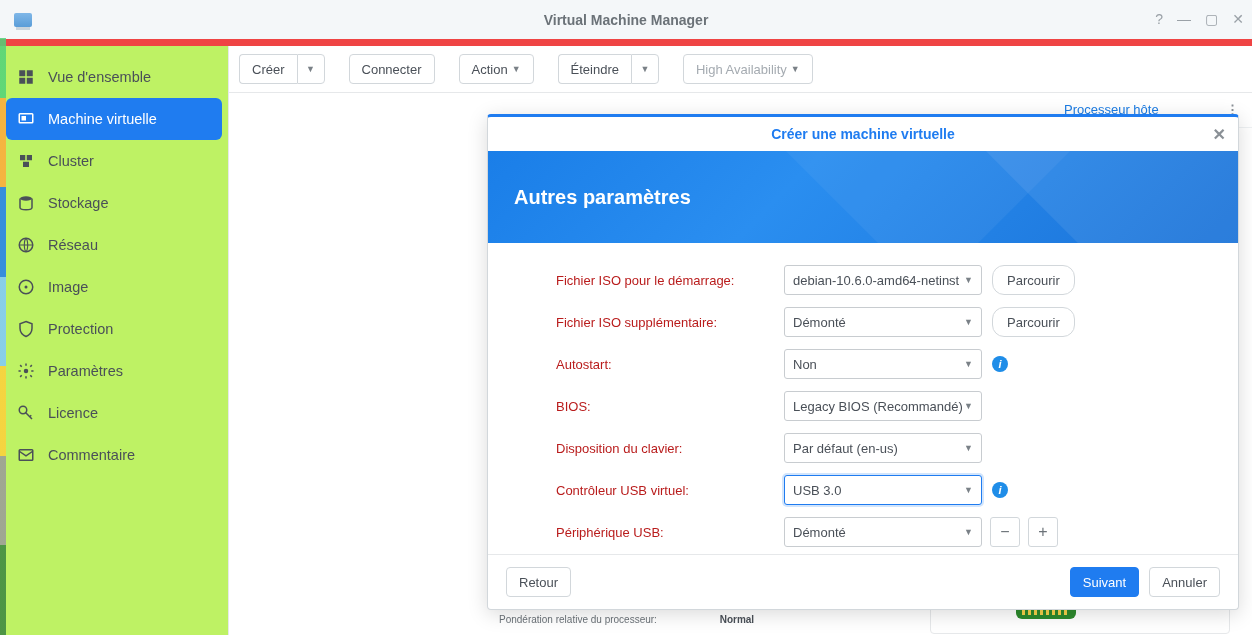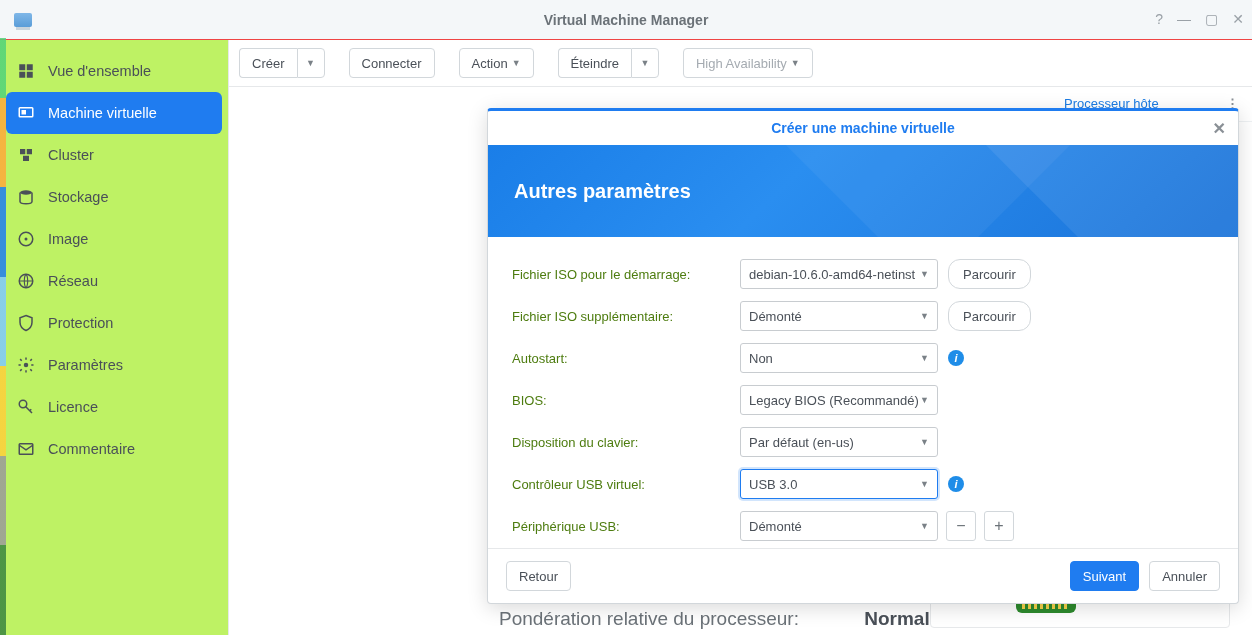--- a/index.html
+++ b/index.html
@@ -1,19 +1,19 @@
 <!DOCTYPE html>
 <html><head>
 <meta charset="utf-8">
 <style>
 * { box-sizing: border-box; margin: 0; padding: 0; font-family: -apple-system, BlinkMacSystemFont, "Segoe UI", Helvetica, Arial, sans-serif; }
 body { background: #f5f7f9; width: 1252px; height: 635px; overflow: hidden; position: relative; }
 
 
-.titlebar { height: 40px; display: flex; align-items: center; position: relative; background: #f4f7f9; border-bottom: 1px solid #ef4444; }
+.titlebar { height: 46px; display: flex; align-items: center; position: relative; background: #f4f7f9; border-bottom: 7px solid #ef4444; }
 .titlebar .app-icon { width: 18px; height: 14px; margin-left: 14px; background: linear-gradient(#7fb7e8,#5a9dd8); border-radius: 2px; position: relative; }
 .titlebar .app-icon::after { content:""; position:absolute; left:2px; right:2px; bottom:-3px; height:3px; background:#c9d4dc; }
 .titlebar .title { position:absolute; left:0; right:0; text-align:center; font-weight:600; color:#6b7278; font-size:14px; }
 .winctrl { position:absolute; right:8px; top:0; height:38px; display:flex; align-items:center; gap:14px; color:#9aa1a7; }
 .winctrl span { font-size:14px; cursor:pointer; }
 
 
 .shell { display:flex; height: calc(100% - 38px); }
 .sidebar { width: 229px; background: #bef264; border-right: 1px solid #e6e8ea; padding-top: 10px; }
 .content { flex: 1; position: relative; background:#fff; }
@@ -40,37 +40,37 @@
 .th { font-size:13px; color:#1c7ce3; padding:10px 12px; border-bottom:1px solid #eef1f3; display:flex; justify-content:space-between; align-items:center; }
 .tr { font-size:13px; color:#4a5058; padding:8px 12px; }
 .panel-behind { position:absolute; right:22px; top:390px; border:1px solid #e6e8ea; border-radius:4px; width:300px; background:#fff; padding:14px; }
 .panel-behind h3 { font-size:18px; color:#4a5058; font-weight:600; }
 .panel-behind2 { position:absolute; right:22px; top:520px; border:1px solid #e6e8ea; border-radius:4px; width:300px; background:#fff; padding:14px; display:flex; gap:18px; align-items:center;}
 .panel-behind2 h3 { font-size:18px; color:#4a5058; font-weight:600; }
 .chip { width:60px; height:38px; background:#2d8a2d; border-radius:6px; position:relative; }
 .chip::after{content:""; position:absolute; left:6px; right:6px; bottom:4px; height:8px; background:repeating-linear-gradient(90deg,#f7d24a 0 3px, transparent 3px 6px);}
 .big { font-size:30px; font-weight:700; color:#4a5058; }
 .big small{font-size:14px; font-weight:600; margin-left:4px;}
-.bg-detail { position:absolute; left:270px; top:568px; font-size:19px; color:#6b7278; }
+.bg-detail { position:absolute; left:270px; top:568px; font-size:10px; color:#6b7278; }
 .bg-detail b { color:#4a5058; font-weight:600; margin-left:60px; }
 
 
 .modal-wrap { position:absolute; left:258px; top:68px; width:752px; height:496px; background:#fff; border:1px solid #d2d7db; border-radius:4px; box-shadow:0 4px 20px rgba(0,0,0,.15); display:flex; flex-direction:column; overflow:hidden;}
 .modal-top { border-top:3px solid #1f7cf0; }
 .modal-title { text-align:center; padding:9px 0; font-size:14px; font-weight:600; color:#1f7cf0; position:relative; }
 .modal-close { position:absolute; right:12px; top:8px; color:#8a9096; font-size:16px; cursor:pointer; }
 .modal-banner { height: 92px; background: linear-gradient(135deg,#1a7ee8 0%, #2a8ef0 40%, #1a72d8 100%); position:relative; display:flex; align-items:center; padding-left:26px; overflow:hidden;}
 .modal-banner::before, .modal-banner::after { content:""; position:absolute; width:300px; height:300px; background:rgba(255,255,255,.08); transform:rotate(45deg); }
 .modal-banner::before { right:-80px; top:-180px; }
 .modal-banner::after { right:160px; top:-220px; background:rgba(255,255,255,.05);}
 .modal-banner h2 { color:#fff; font-size:20px; font-weight:700; z-index:1;}
 
 .modal-body { flex:1; padding: 22px 24px; overflow:auto; }
 .form-row { display:flex; align-items:center; margin-bottom:12px; min-height:30px; }
-.form-row label { width:228px; font-size:13px; color:#4d7c0f; }
+.form-row label { width:228px; font-size:13px; color:#b91c1c;margin-left:44px; }
 .select { width:198px; height:30px; border:1px solid #c8ccd0; border-radius:3px; display:flex; align-items:center; justify-content:space-between; padding:0 8px; font-size:13px; color:#4a5058; background:#fff; cursor:pointer; position:relative;}
 .select.focus { border-color:#1f7cf0; box-shadow:0 0 0 2px rgba(31,124,240,.2);}
 .select .tri { font-size:9px; color:#7a8187; }
 .select .txt { white-space:nowrap; overflow:hidden; text-overflow:ellipsis; }
 .browse { margin-left:10px; height:30px; padding:0 14px; border:1px solid #d2d7db; border-radius:12px; background:#fff; font-size:13px; color:#4a5058; cursor:pointer; }
 .info-i { width:16px; height:16px; border-radius:50%; background:#1f8de8; color:#fff; font-size:11px; font-weight:700; display:flex; align-items:center; justify-content:center; margin-left:10px; font-style:italic; }
 .sq { width:30px; height:30px; border:1px solid #d2d7db; border-radius:3px; background:#fff; display:flex; align-items:center; justify-content:center; font-size:16px; color:#6b7278; margin-left:8px; cursor:pointer;}
 
 .modal-footer { border-top:1px solid #e6e8ea; padding:12px 18px; display:flex; align-items:center; }
 .modal-footer .btn { }
@@ -136,33 +136,33 @@
             <ellipse cx="12" cy="6" rx="8" ry="3"></ellipse>
             <path d="M4 6v12c0 1.7 3.6 3 8 3s8-1.3 8-3V6" fill="none" stroke="currentColor" stroke-width="2"></path>
           </svg>
         </span>
       <span>Stockage</span>
     </div>
     <div class="sb-item">
       <span class="sb-icon">
           <svg viewBox="0 0 24 24">
             <circle cx="12" cy="12" r="9" fill="none" stroke="currentColor" stroke-width="2"></circle>
+            <path d="M3 12h18M12 3c3 3 3 15 0 18M12 3c-3 3-3 15 0 18" fill="none" stroke="currentColor" stroke-width="1.5"></path>
+          </svg>
+        </span>
+      <span>Réseau</span>
+    </div>
+    <div class="sb-item">
+      <span class="sb-icon">
+          <svg viewBox="0 0 24 24">
+            <circle cx="12" cy="12" r="9" fill="none" stroke="currentColor" stroke-width="2"></circle>
             <circle cx="12" cy="12" r="2"></circle>
           </svg>
         </span>
       <span>Image</span>
-    </div>
-    <div class="sb-item">
-      <span class="sb-icon">
-          <svg viewBox="0 0 24 24">
-            <circle cx="12" cy="12" r="9" fill="none" stroke="currentColor" stroke-width="2"></circle>
-            <path d="M3 12h18M12 3c3 3 3 15 0 18M12 3c-3 3-3 15 0 18" fill="none" stroke="currentColor" stroke-width="1.5"></path>
-          </svg>
-        </span>
-      <span>Réseau</span>
     </div>
     <div class="sb-item">
       <span class="sb-icon">
           <svg viewBox="0 0 24 24">
             <path d="M12 2l8 3v6c0 5-3.5 9-8 11-4.5-2-8-6-8-11V5l8-3z" fill="none" stroke="currentColor" stroke-width="2"></path>
           </svg>
         </span>
       <span>Protection</span>
     </div>
     <div class="sb-item">

